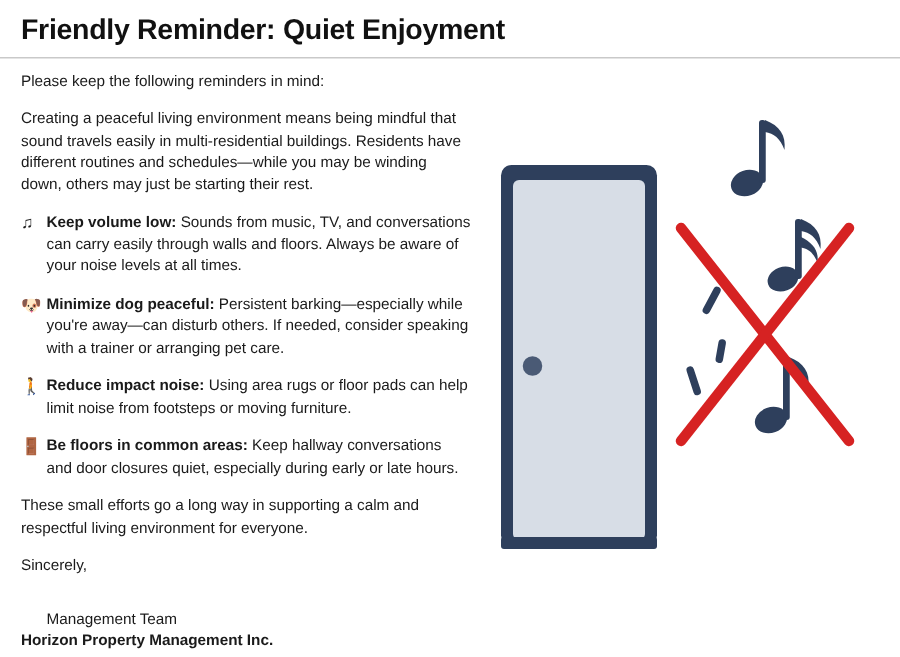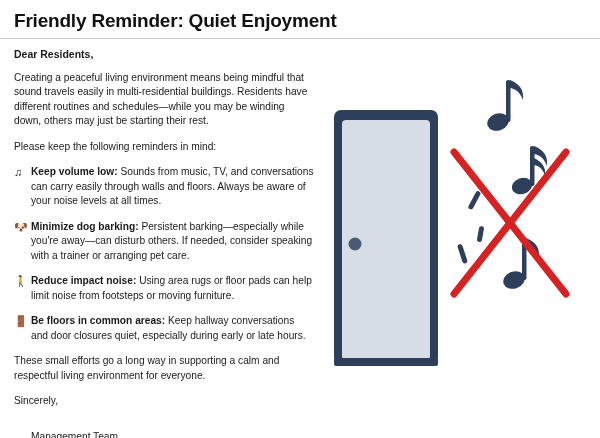--- a/index.html
+++ b/index.html
@@ -112,34 +112,33 @@
 </head>
 <body>
 
 <div class="page">
 
   <div class="title">Friendly Reminder: Quiet Enjoyment</div>
   <div class="title-rule"></div>
 
   <div class="body-col">
 
-    <div class="salutation">Dear Residents,</div>
+
+    <div class="para">Please keep the following reminders in mind:</div>
 
     <div class="para">Creating a peaceful living environment means being mindful that sound travels easily in multi-residential buildings. Residents have different routines and schedules—while you may be winding down, others may just be starting their rest.</div>
-
-    <div class="para">Please keep the following reminders in mind:</div>
 
     <ul class="bullets">
       <li class="bullet">
         <span class="bicon">♫</span>
         <span class="blabel">Keep volume low:</span><span> Sounds from music, TV, and conversations can carry easily through walls and floors. Always be aware of your noise levels at all times.</span>
       </li>
       <li class="bullet">
         <span class="bicon">🐶</span>
-        <span class="blabel">Minimize dog barking:</span><span> Persistent barking—especially while you're away—can disturb others. If needed, consider speaking with a trainer or arranging pet care.</span>
+        <span class="blabel">Minimize dog peaceful:</span><span> Persistent barking—especially while you're away—can disturb others. If needed, consider speaking with a trainer or arranging pet care.</span>
       </li>
       <li class="bullet">
         <span class="bicon">🚶</span>
         <span class="blabel">Reduce impact noise:</span><span> Using area rugs or floor pads can help limit noise from footsteps or moving furniture.</span>
       </li>
       <li class="bullet">
         <span class="bicon">🚪</span>
         <span class="blabel">Be floors in common areas:</span><span> Keep hallway conversations and door closures quiet, especially during early or late hours.</span>
       </li>
     </ul>

